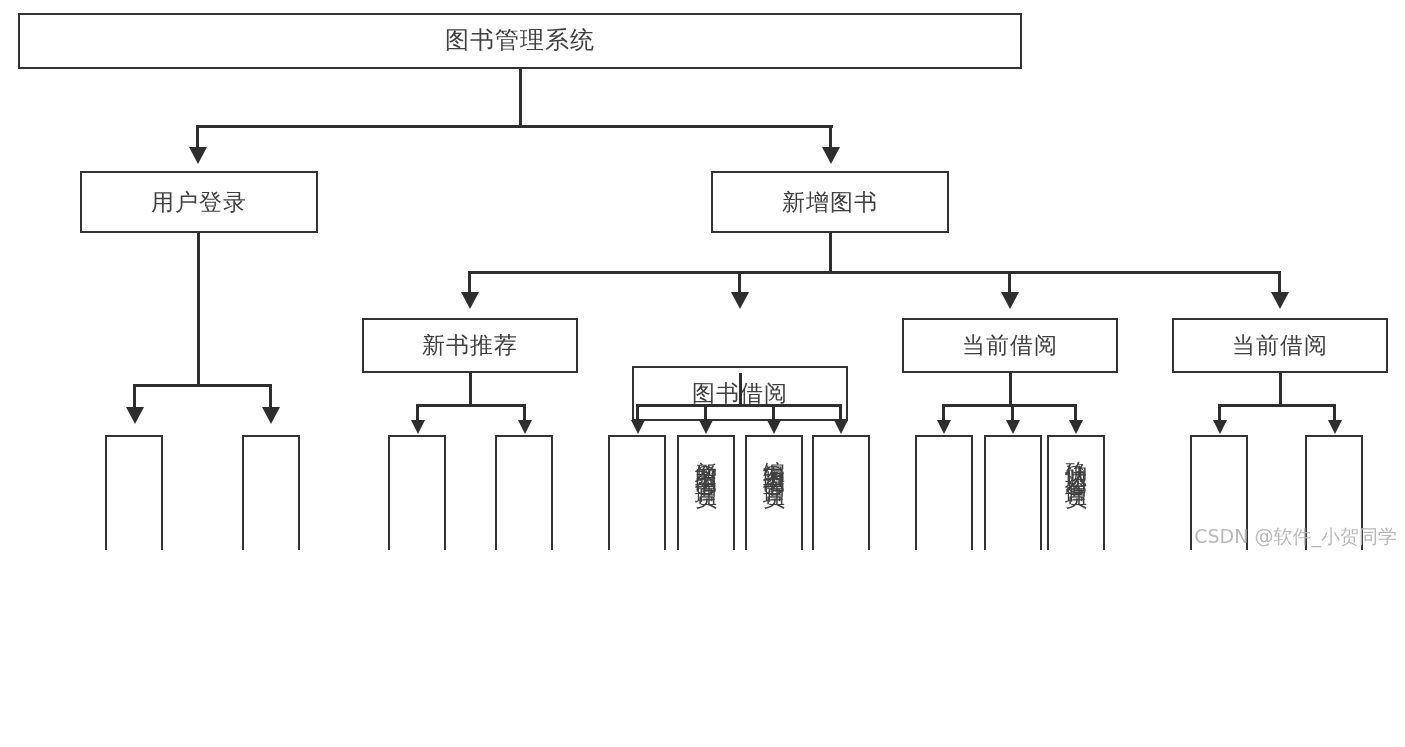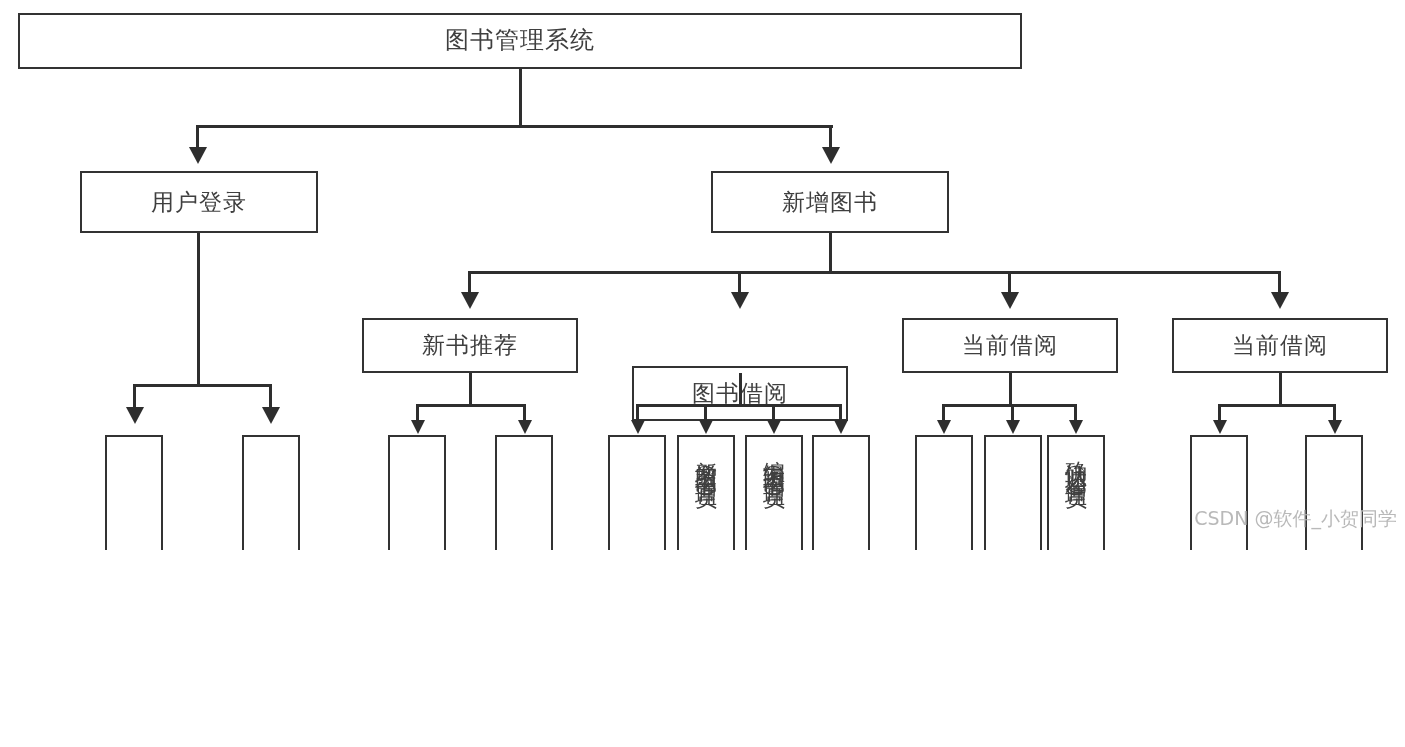--- a/index.html
+++ b/index.html
@@ -85,21 +85,21 @@
   .arrow.small {
     border-left: 7px solid transparent;
     border-right: 7px solid transparent;
     border-top: 14px solid #2e2e2e;
   }
 
   
   #watermark {
     position: absolute;
     right: 8px;
-    bottom: 18px;
+    bottom: 0;
     font-size: 19px;
     color: #b9b9b9;
     white-space: nowrap;
     font-family: "DejaVu Sans", "Liberation Sans", sans-serif;
   }
 </style>
 </head>
 <body>
 
 <div id="canvas">

